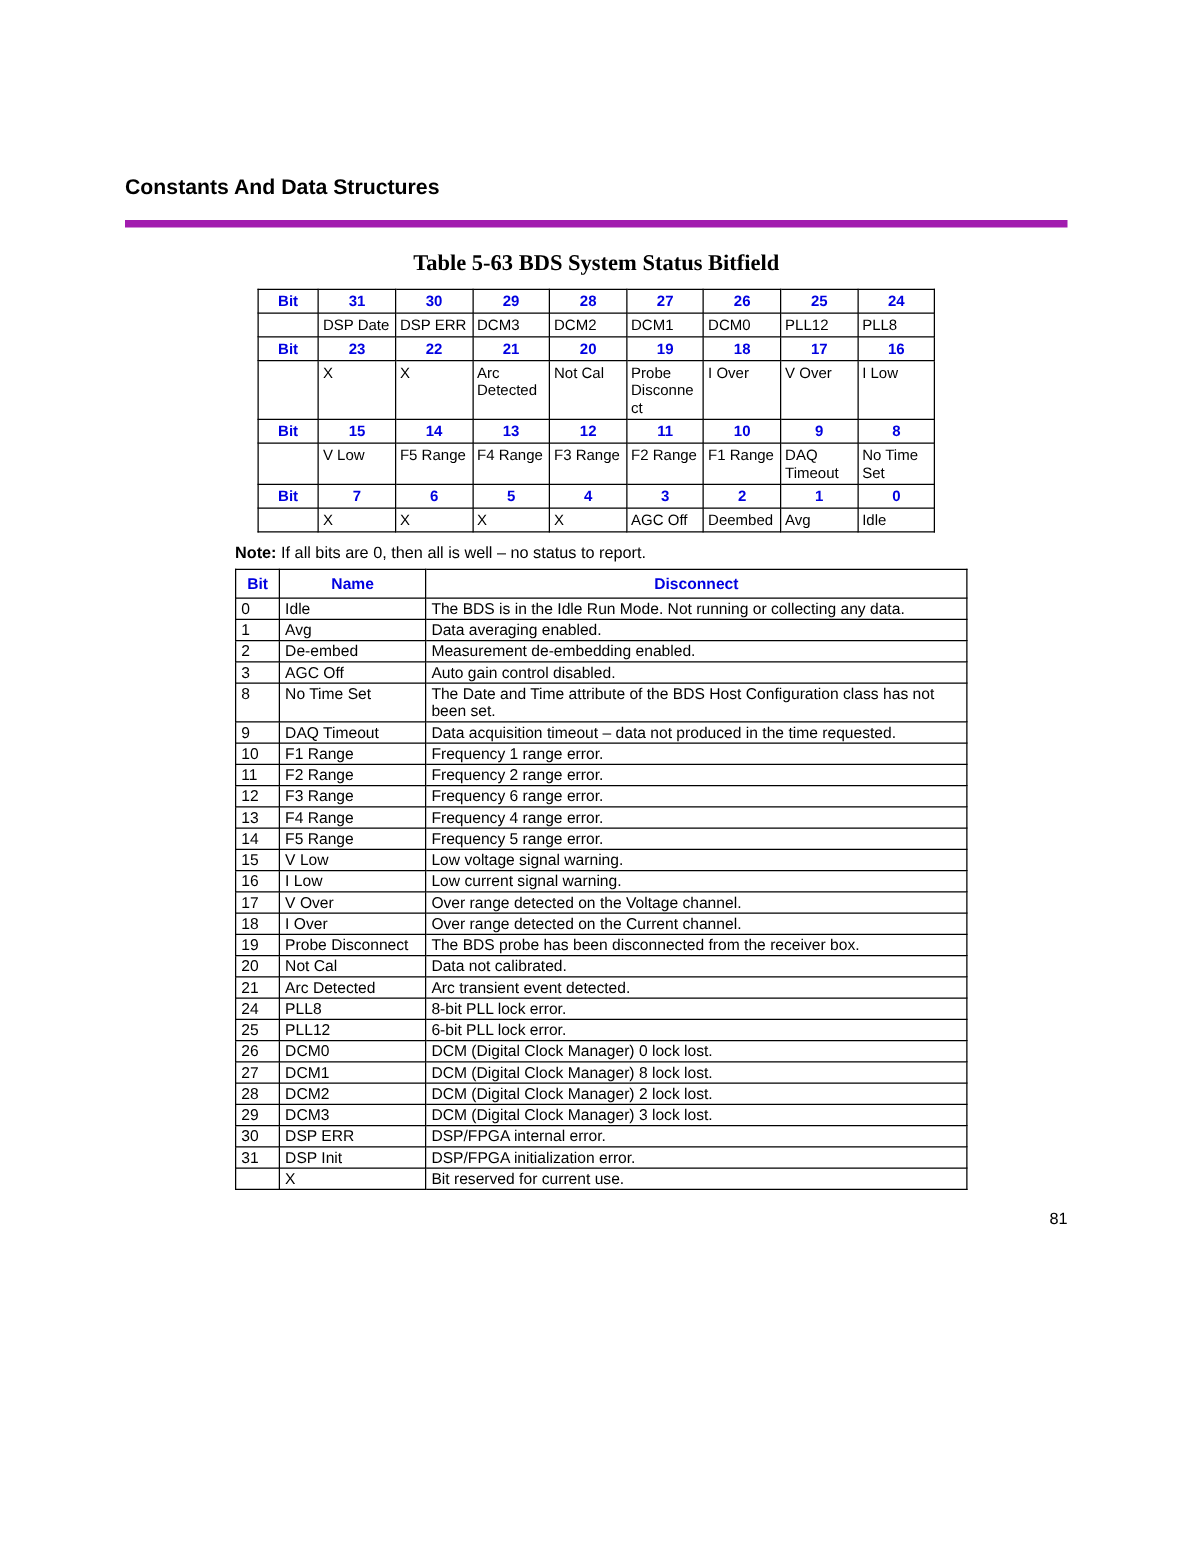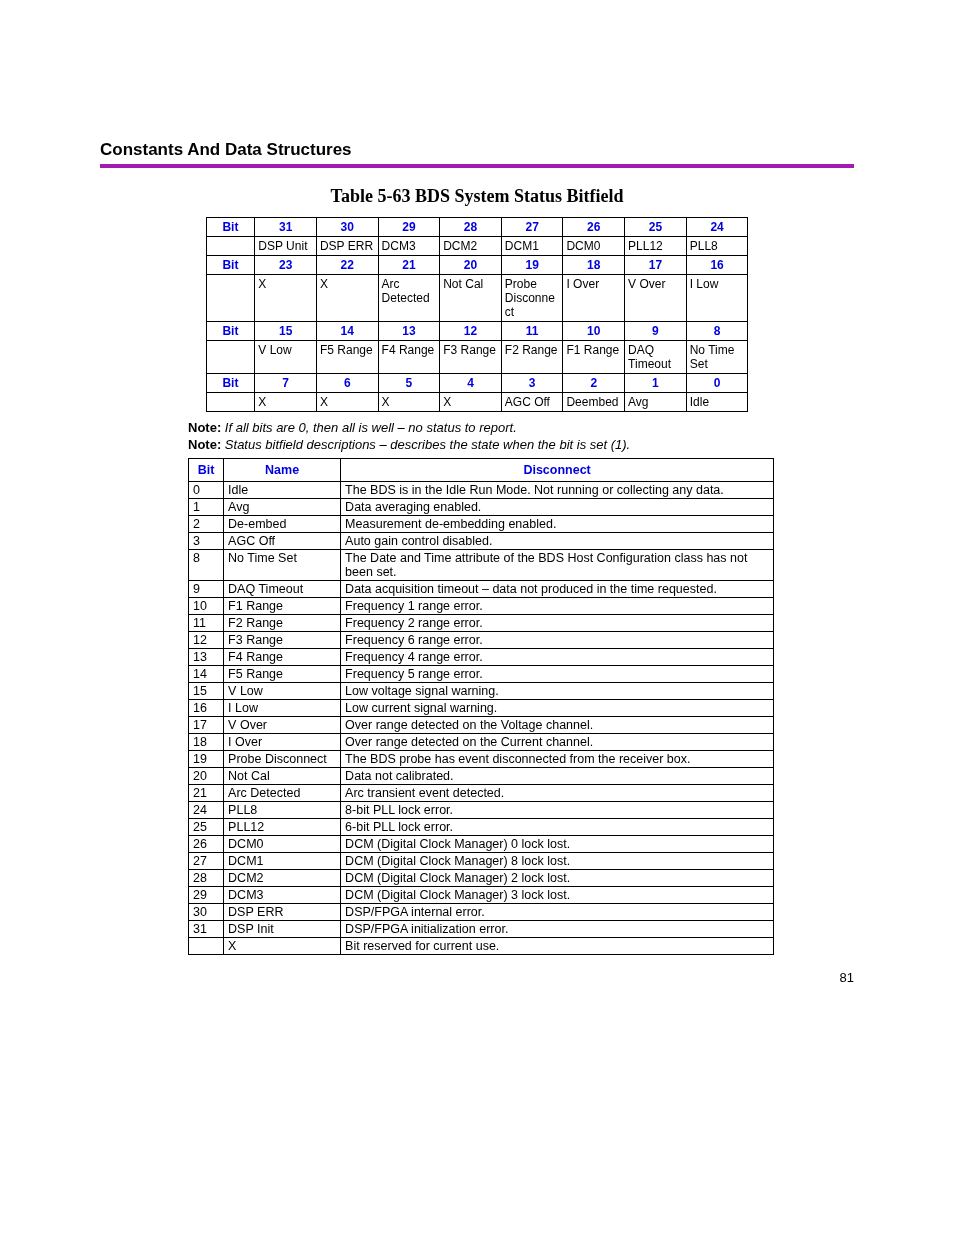--- a/index.html
+++ b/index.html
@@ -11,22 +11,22 @@
   }
   .page {
     width: 954px;
     box-sizing: border-box;
     padding: 140px 100px 60px 100px;
     position: relative;
   }
   .section-heading {
     font-size: 17px;
     font-weight: bold;
-    padding-bottom: 4px;
-    border-bottom: 4px solid #a21caf;
+    padding-bottom: 16px;
+    border-bottom: 6px solid #a21caf;
     margin: 0 0 18px 0;
   }
   .table-title {
     text-align: center;
     font-family: Georgia, "Times New Roman", serif;
     font-size: 18px;
     font-weight: bold;
     margin: 8px 0 10px 0;
   }
   
@@ -57,21 +57,21 @@
     font-weight: bold;
     text-align: center;
   }
   table.bitfield col.first { width: 9%; }
   
   .note {
     margin: 2px 0 2px 88px;
     font-size: 13px;
   }
   .note .note-label { font-weight: bold; }
-  .note .note-text { font-style: italic; }
+  .note .note-text { }
   
   .desc-wrap { margin: 6px 0 0 88px; }
   table.desc {
     border-collapse: collapse;
     width: 88%;
     table-layout: fixed;
   }
   table.desc th, table.desc td {
     border: 1px solid #000;
     padding: 1px 4px;
@@ -123,21 +123,21 @@
             <td class="bit-num">30</td>
             <td class="bit-num">29</td>
             <td class="bit-num">28</td>
             <td class="bit-num">27</td>
             <td class="bit-num">26</td>
             <td class="bit-num">25</td>
             <td class="bit-num">24</td>
           </tr>
           <tr>
             <td></td>
-            <td>DSP Unit</td>
+            <td>DSP Date</td>
             <td>DSP ERR</td>
             <td>DCM3</td>
             <td>DCM2</td>
             <td>DCM1</td>
             <td>DCM0</td>
             <td>PLL12</td>
             <td>PLL8</td>
           </tr>
           <tr>
             <td class="bit-label">Bit</td>
@@ -206,24 +206,20 @@
             <td>Idle</td>
           </tr>
         </tbody>
     </table>
   </div>
 
   <p class="note">
     <span class="note-label">Note:</span>
     <span class="note-text">If all bits are 0, then all is well – no status to report.</span>
   </p>
-  <p class="note">
-    <span class="note-label">Note:</span>
-    <span class="note-text">Status bitfield descriptions – describes the state when the bit is set (1).</span>
-  </p>
 
   <div class="desc-wrap">
     <table class="desc">
       <colgroup>
           <col class="c-bit">
           <col class="c-name">
           <col>
         </colgroup>
       <thead>
         <tr>
@@ -304,21 +300,21 @@
             <td>Over range detected on the Voltage channel.</td>
           </tr>
           <tr>
             <td>18</td>
             <td>I Over</td>
             <td>Over range detected on the Current channel.</td>
           </tr>
           <tr>
             <td>19</td>
             <td>Probe Disconnect</td>
-            <td>The BDS probe has event disconnected from the receiver box.</td>
+            <td>The BDS probe has been disconnected from the receiver box.</td>
           </tr>
           <tr>
             <td>20</td>
             <td>Not Cal</td>
             <td>Data not calibrated.</td>
           </tr>
           <tr>
             <td>21</td>
             <td>Arc Detected</td>
             <td>Arc transient event detected.</td>

